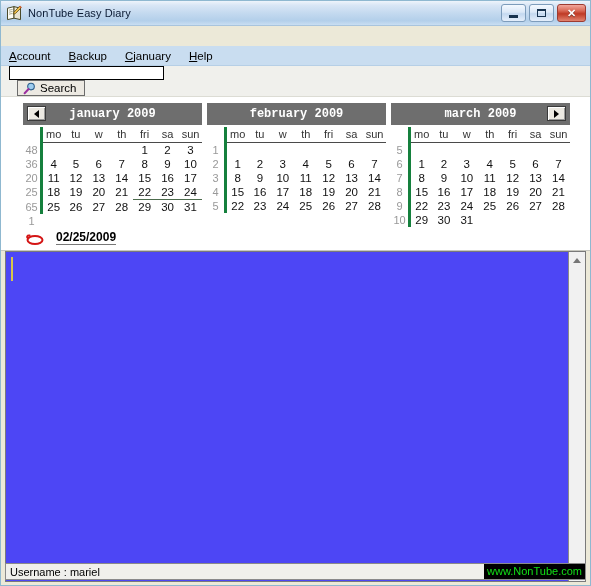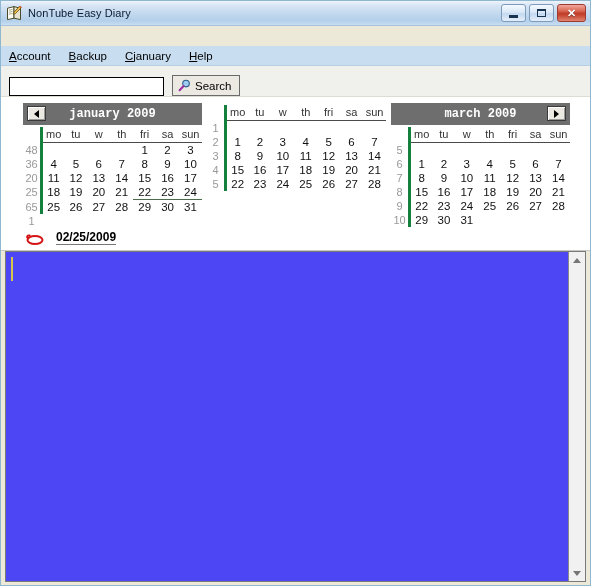--- a/index.html
+++ b/index.html
@@ -94,23 +94,24 @@
     cursor: default;
     white-space: nowrap;
   }
   .menu-item u { text-decoration: underline; }
 
   
   .toolbar {
     height: 30px;
     background: #f0f0ec;
     display: flex;
-    align-items: flex-end;
+    align-items: flex-start;
     padding-left: 8px;
     border-bottom: 1px solid #dcdcd4;
+    flex-direction: column;
   }
   .search-input {
     width: 155px; height: 19px;
     box-sizing: border-box;
     border: 1px solid #000;
     background: #fff;
     font-family: "Liberation Sans", sans-serif;
     font-size: 11px;
     padding: 0 3px;
     outline: none;
@@ -419,20 +420,23 @@
                 <td class="day"></td>
                 <td class="day"></td>
                 <td class="day"></td>
                 <td class="day"></td>
                 <td class="day"></td>
               </tr>
             </tbody>
           </table>
         </div>
         <div class="cal">
+          <div class="cal-head">
+            <span class="label">february 2009</span>
+          </div>
           <table class="caltab">
             <thead>
               <tr>
                 <th class="wkcorner"></th>
                 <th class="dow">mo</th>
                 <th class="dow">tu</th>
                 <th class="dow">w</th>
                 <th class="dow">th</th>
                 <th class="dow">fri</th>
                 <th class="dow">sa</th>
@@ -608,14 +612,18 @@
       <div class="sc-btn">
         <span class="sc-up"></span>
       </div>
       <div class="sc-track"></div>
       <div class="sc-btn">
         <span class="sc-dn"></span>
       </div>
     </div>
   </div>
 
+  <div class="statusbar">
+    <span class="status-text">Username : mariel</span>
+    <span class="status-link">www.NonTube.com</span>
+  </div>
 
 </div>
 
 </body></html>

